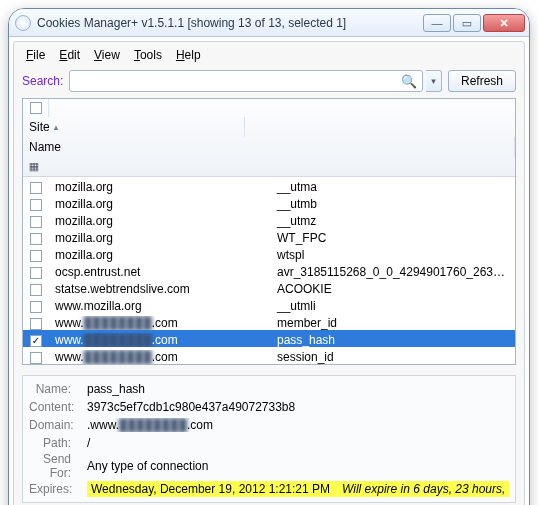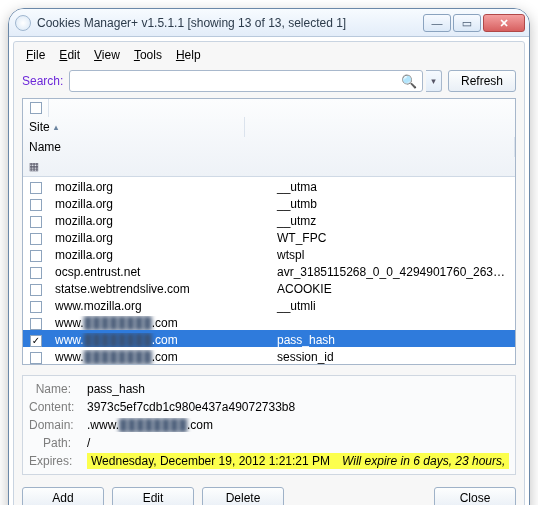--- a/index.html
+++ b/index.html
@@ -288,20 +288,21 @@
               <span class="chkbox"></span>
             </div>
             <div class="cell site">www.mozilla.org</div>
             <div class="cell name">__utmli</div>
           </div>
           <div class="row">
             <div class="cell chk">
               <span class="chkbox"></span>
             </div>
             <div class="cell site"><span>www.</span><span class="blur">████████</span><span>.com</span></div>
+            <div class="cell name">member_id</div>
           </div>
           <div class="row sel">
             <div class="cell chk">
               <span class="chkbox checked"></span>
             </div>
             <div class="cell site"><span>www.</span><span class="blur">████████</span><span>.com</span></div>
             <div class="cell name">pass_hash</div>
           </div>
           <div class="row">
             <div class="cell chk">
@@ -324,20 +325,24 @@
         </div>
       <div class="drow">
           <div class="dlabel">Domain:</div>
         <div class="dval">
           <span>.www.</span><span class="blur">████████</span><span>.com</span>
         </div>
         </div>
       <div class="drow">
           <div class="dlabel">Path:</div>
         <div class="dval">/</div>
+        </div>
+      <div class="drow">
+          <div class="dlabel">Send For:</div>
+        <div class="dval">Any type of connection</div>
         </div>
       <div class="drow hl">
           <div class="dlabel">Expires:</div>
         <div class="dval">
           <span>Wednesday, December 19, 2012 1:21:21 PM</span><i>Will expire in 6 days, 23 hours, 5</i>
         </div>
         </div>
     </div>
 
     <div class="bottombar">

